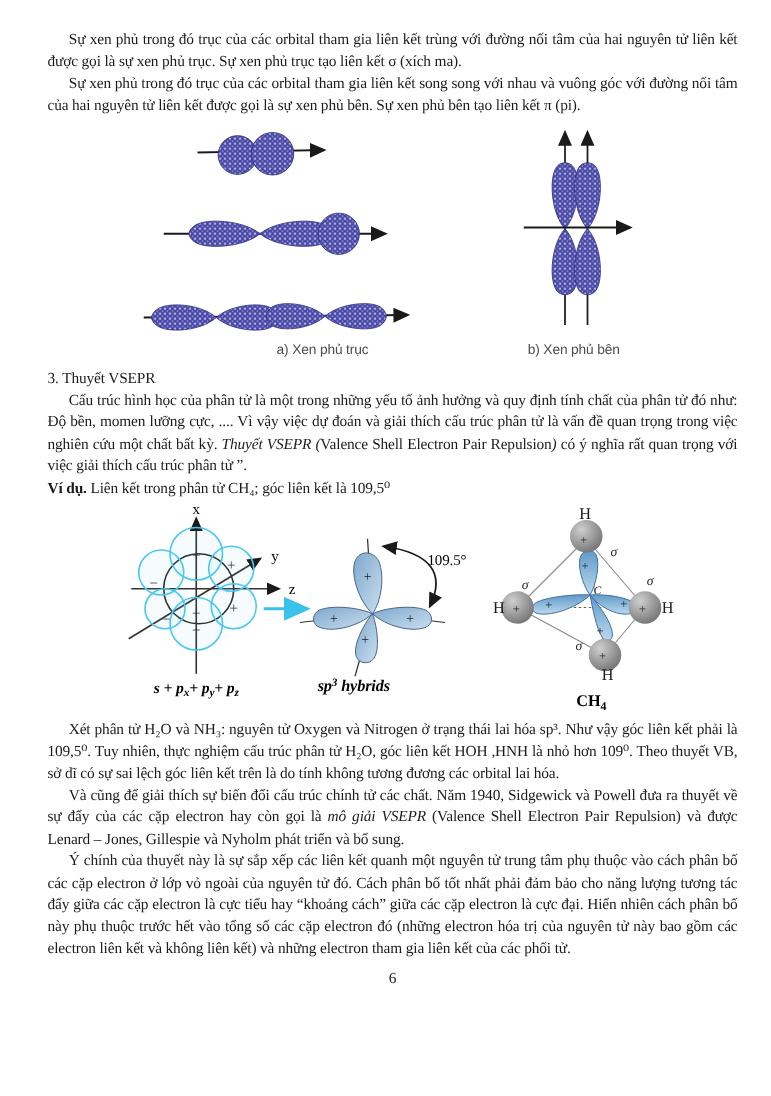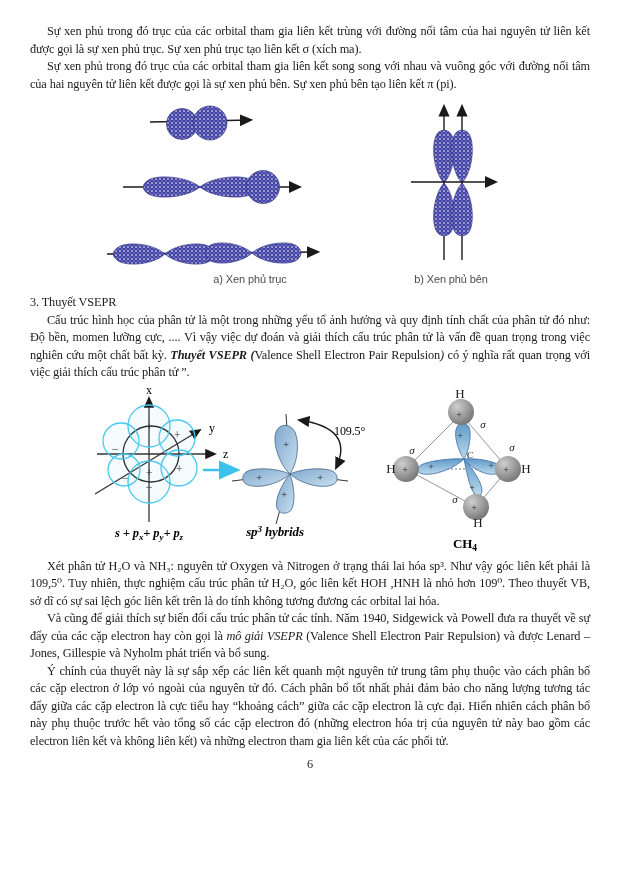--- a/index.html
+++ b/index.html
@@ -1,27 +1,27 @@
 <!DOCTYPE html>
 <html><head>
 <meta charset="utf-8">
 <style>
   html,body{margin:0;padding:0;}
   body{width:617px;height:877px;background:#ffffff;overflow:hidden;}
   .page{
     width:617px;height:877px;box-sizing:border-box;
-    padding:23px 27px 0 30px;
+    padding:23px 27px 0 38px;
     font-family:"Liberation Serif","DejaVu Serif",serif;
     font-size:12.3px;line-height:17.5px;letter-spacing:-0.12px;
     color:#1b1b1b;text-align:justify;
   }
   p{margin:0;text-indent:17px;}
   p.noindent{text-indent:0;}
   .heading{font-weight:normal;text-indent:0;margin-top:6px;}
-  .bi{font-weight:bold;font-style:italic;}
+  .bi{font-weight:normal;font-style:italic;}
   .it{font-style:italic;}
   .b{font-weight:bold;}
   .figure{display:block;margin-left:-27px;}
   #fig1{margin-top:5px;margin-bottom:2px;}
   #fig2{margin-top:2px;margin-bottom:2px;}
   .figcap{font-family:"Liberation Sans","DejaVu Sans",sans-serif;font-size:11px;fill:#4d4d4d;}
   .serif-svg{font-family:"Liberation Serif","DejaVu Serif",serif;}
   .pagenum{text-align:center;text-indent:0;margin-top:6px;}
 </style>
 </head>
@@ -77,20 +77,21 @@
 
     <text class="figcap" x="247" y="185" text-anchor="middle">a) Xen phủ trục</text>
     <text class="figcap" x="448" y="185" text-anchor="middle">b) Xen phủ bên</text>
   </svg>
 
   <p class="heading">3. Thuyết VSEPR</p>
 
   <p><span>Cấu trúc hình học của phân tử là một trong những yếu tố ảnh hưởng và quy định tính chất của phân tử đó như: Độ bền, momen lưỡng cực, .... Vì vậy việc dự đoán và giải thích cấu trúc phân tử là vấn đề quan trọng trong việc nghiên cứu một chất bất kỳ. </span><span class="bi">Thuyết VSEPR (</span><span>Valence Shell Electron Pair Repulsion</span><span class="it">)</span><span> có ý nghĩa rất quan trọng với việc giải thích cấu trúc phân tử ”.</span></p>
 
 
+  <p class="noindent"><span class="b">Ví dụ.</span><span> Liên kết trong phân tử CH₄; góc liên kết là 109,5⁰</span></p>
 
   <svg id="fig2" class="figure" width="617" height="172" viewBox="0 0 617 172">
     <defs>
       <marker id="arrB2" markerWidth="9" markerHeight="8" refX="7.5" refY="4" orient="auto-start-reverse">
         <path d="M0,0 L9,4 L0,8 Z" fill="#1a1a1a"></path>
       </marker>
       <marker id="arrC" markerWidth="9" markerHeight="8" refX="7.5" refY="4" orient="auto">
         <path d="M0,0 L9,4 L0,8 Z" fill="#3bc2ec"></path>
       </marker>
       <linearGradient id="lobeG" x1="0" y1="0" x2="1" y2="1">
@@ -204,19 +205,19 @@
         <text x="388" y="89">H</text>
         <text x="523" y="89">H</text>
         <text x="475" y="143">H</text>
       </g>
       <text class="serif-svg" x="462" y="164" text-anchor="middle" font-size="13" font-weight="bold"><tspan>CH</tspan><tspan dy="3" font-size="9.5">4</tspan></text>
     </g>
   </svg>
 
   <p>Xét phân tử H₂O và NH₃: nguyên tử Oxygen và Nitrogen ở trạng thái lai hóa sp³. Như vậy góc liên kết phải là 109,5⁰. Tuy nhiên, thực nghiệm cấu trúc phân tử H₂O, góc liên kết HOH ,HNH là nhỏ hơn 109⁰. Theo thuyết VB, sở dĩ có sự sai lệch góc liên kết trên là do tính không tương đương các orbital lai hóa.</p>
 
-  <p><span>Và cũng để giải thích sự biến đổi cấu trúc phân tử các tính. Năm 1940, Sidgewick và Powell đưa ra thuyết về sự đẩy của các cặp electron hay còn gọi là </span><span class="it">mô giải VSEPR</span><span> (Valence Shell Electron Pair Repulsion) và được Lenard – Jones, Gillespie và Nyholm phát triển và bổ sung.</span></p>
+  <p><span>Và cũng để giải thích sự biến đổi cấu trúc chính tử các chất. Năm 1940, Sidgewick và Powell đưa ra thuyết về sự đẩy của các cặp electron hay còn gọi là </span><span class="it">mô giải VSEPR</span><span> (Valence Shell Electron Pair Repulsion) và được Lenard – Jones, Gillespie và Nyholm phát triển và bổ sung.</span></p>
 
   <p>Ý chính của thuyết này là sự sắp xếp các liên kết quanh một nguyên tử trung tâm phụ thuộc vào cách phân bố các cặp electron ở lớp vỏ ngoài của nguyên tử đó. Cách phân bố tốt nhất phải đảm bảo cho năng lượng tương tác đẩy giữa các cặp electron là cực tiểu hay “khoảng cách” giữa các cặp electron là cực đại. Hiển nhiên cách phân bố này phụ thuộc trước hết vào tổng số các cặp electron đó (những electron hóa trị của nguyên tử này bao gồm các electron liên kết và không liên kết) và những electron tham gia liên kết của các phối tử.</p>
 
   <p class="pagenum">6</p>
 
 </div>
 
 </body></html>

